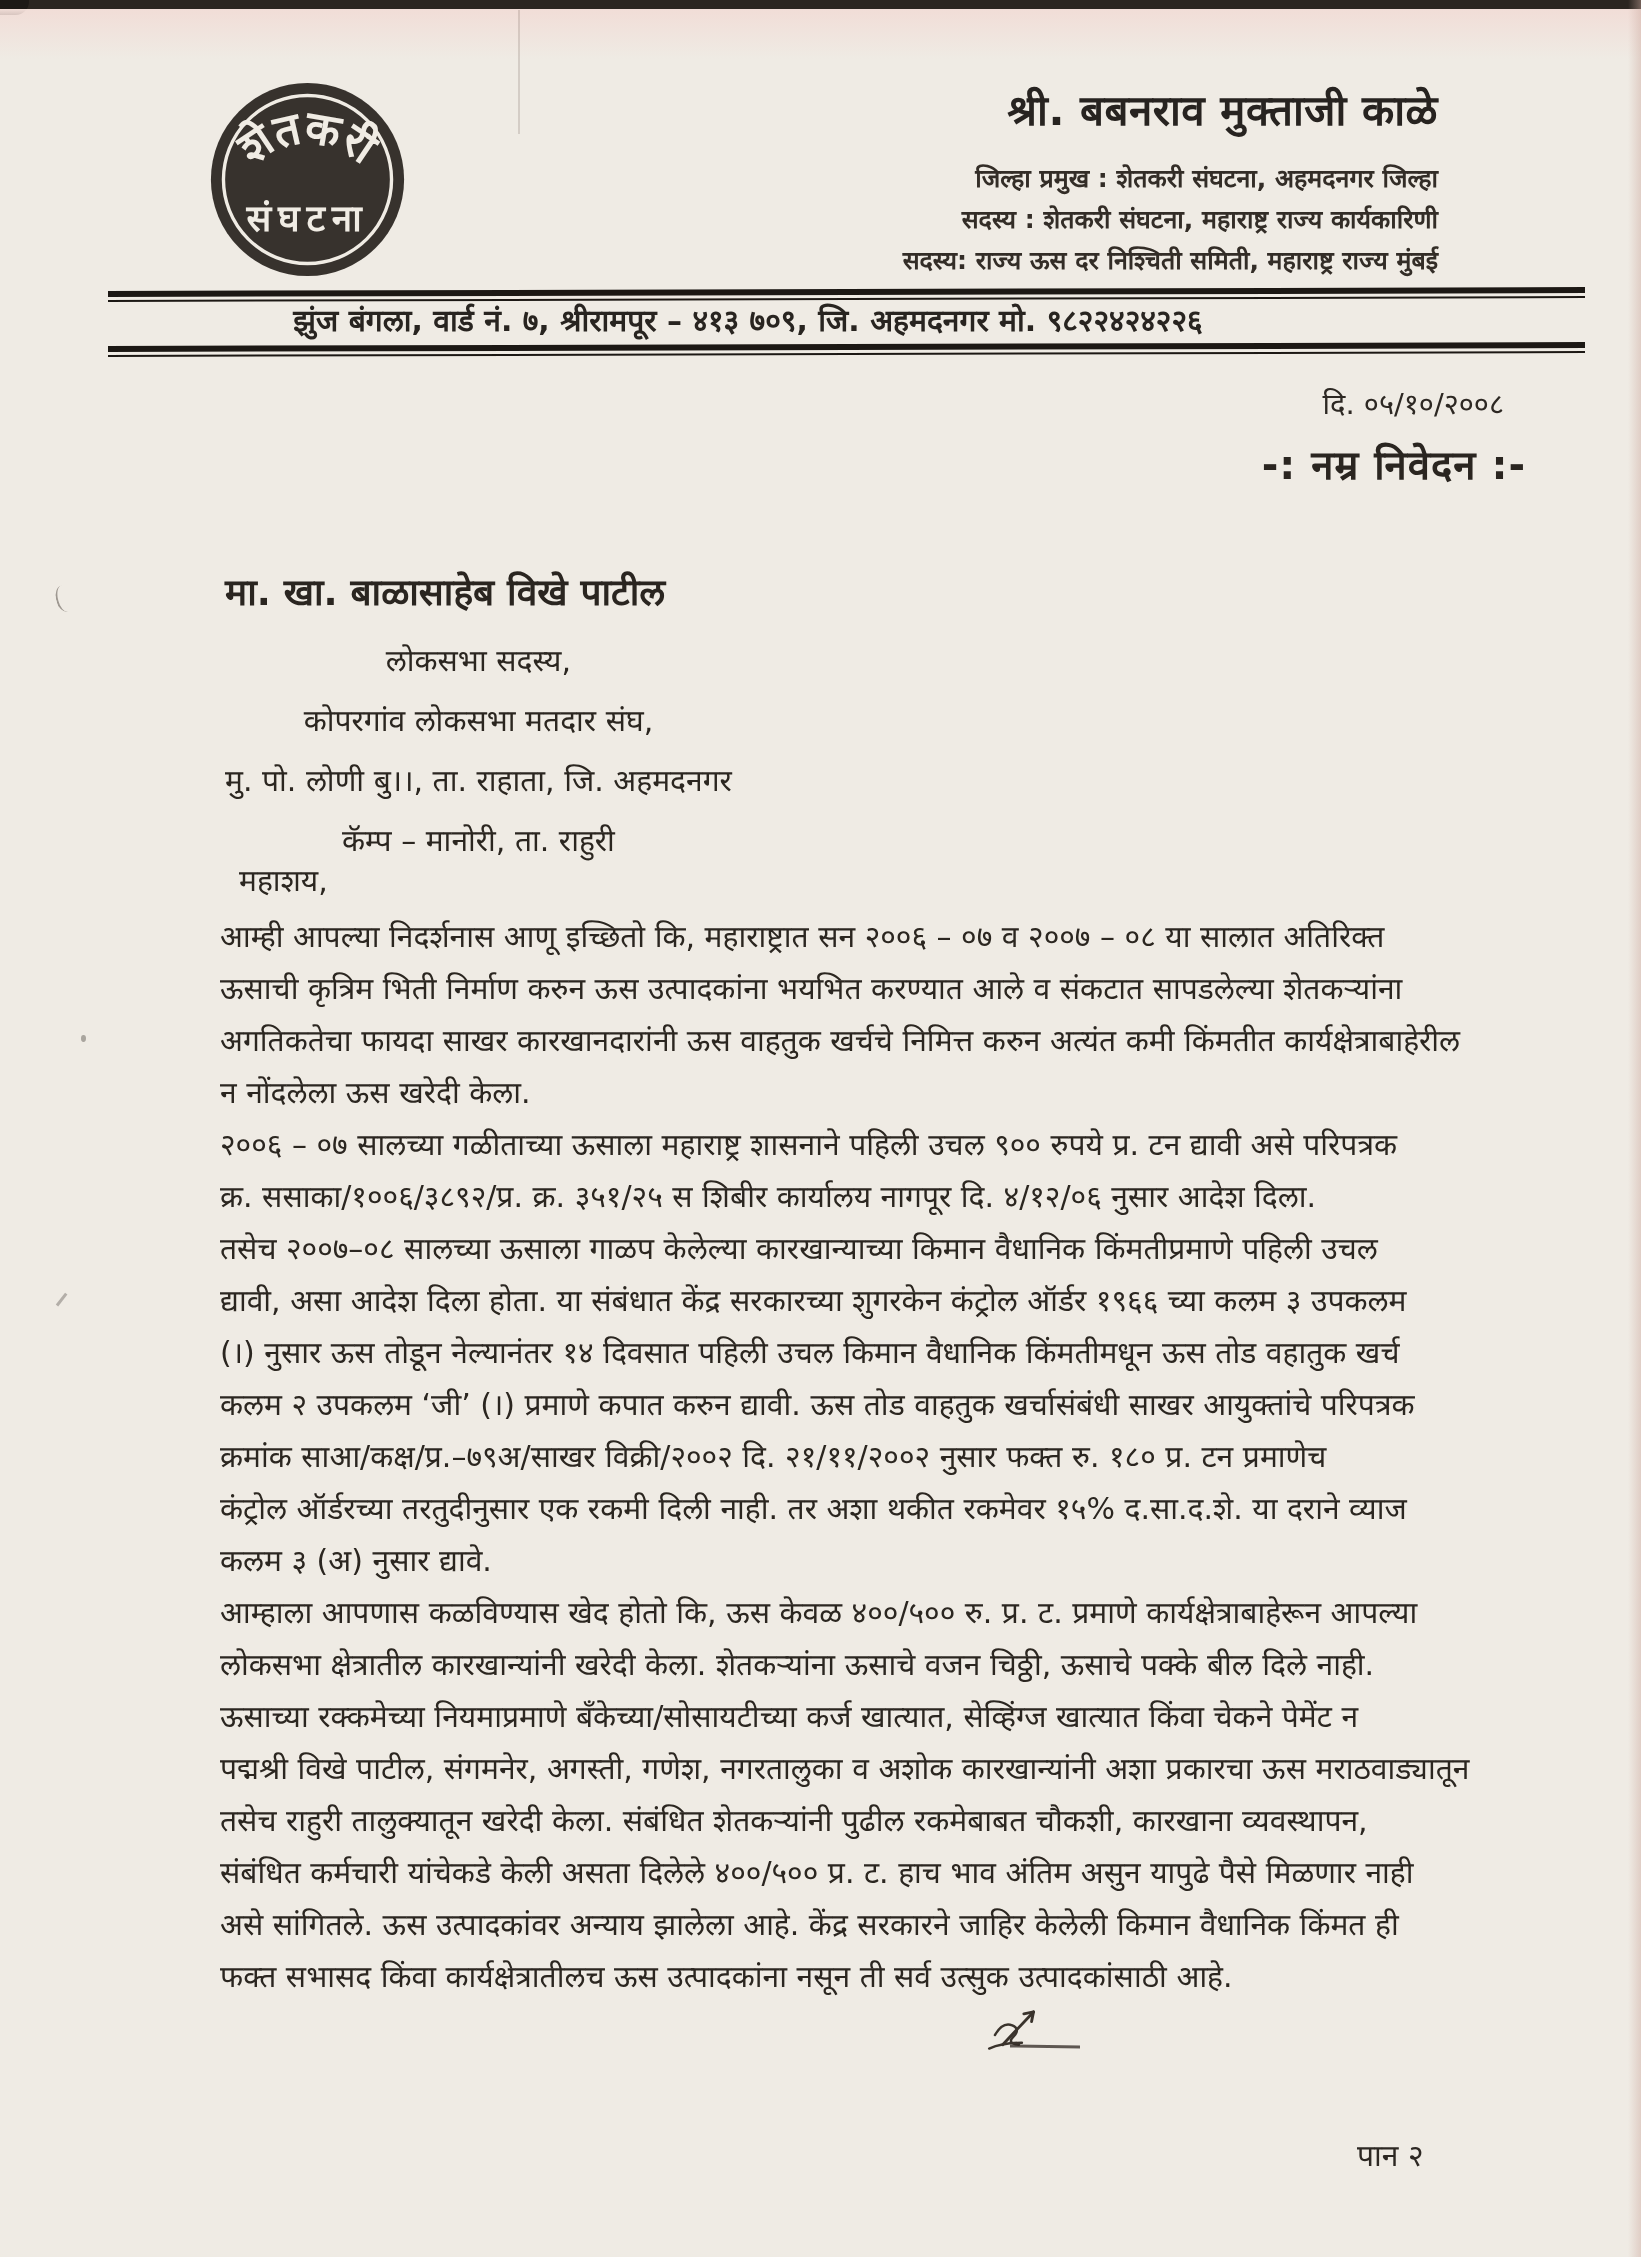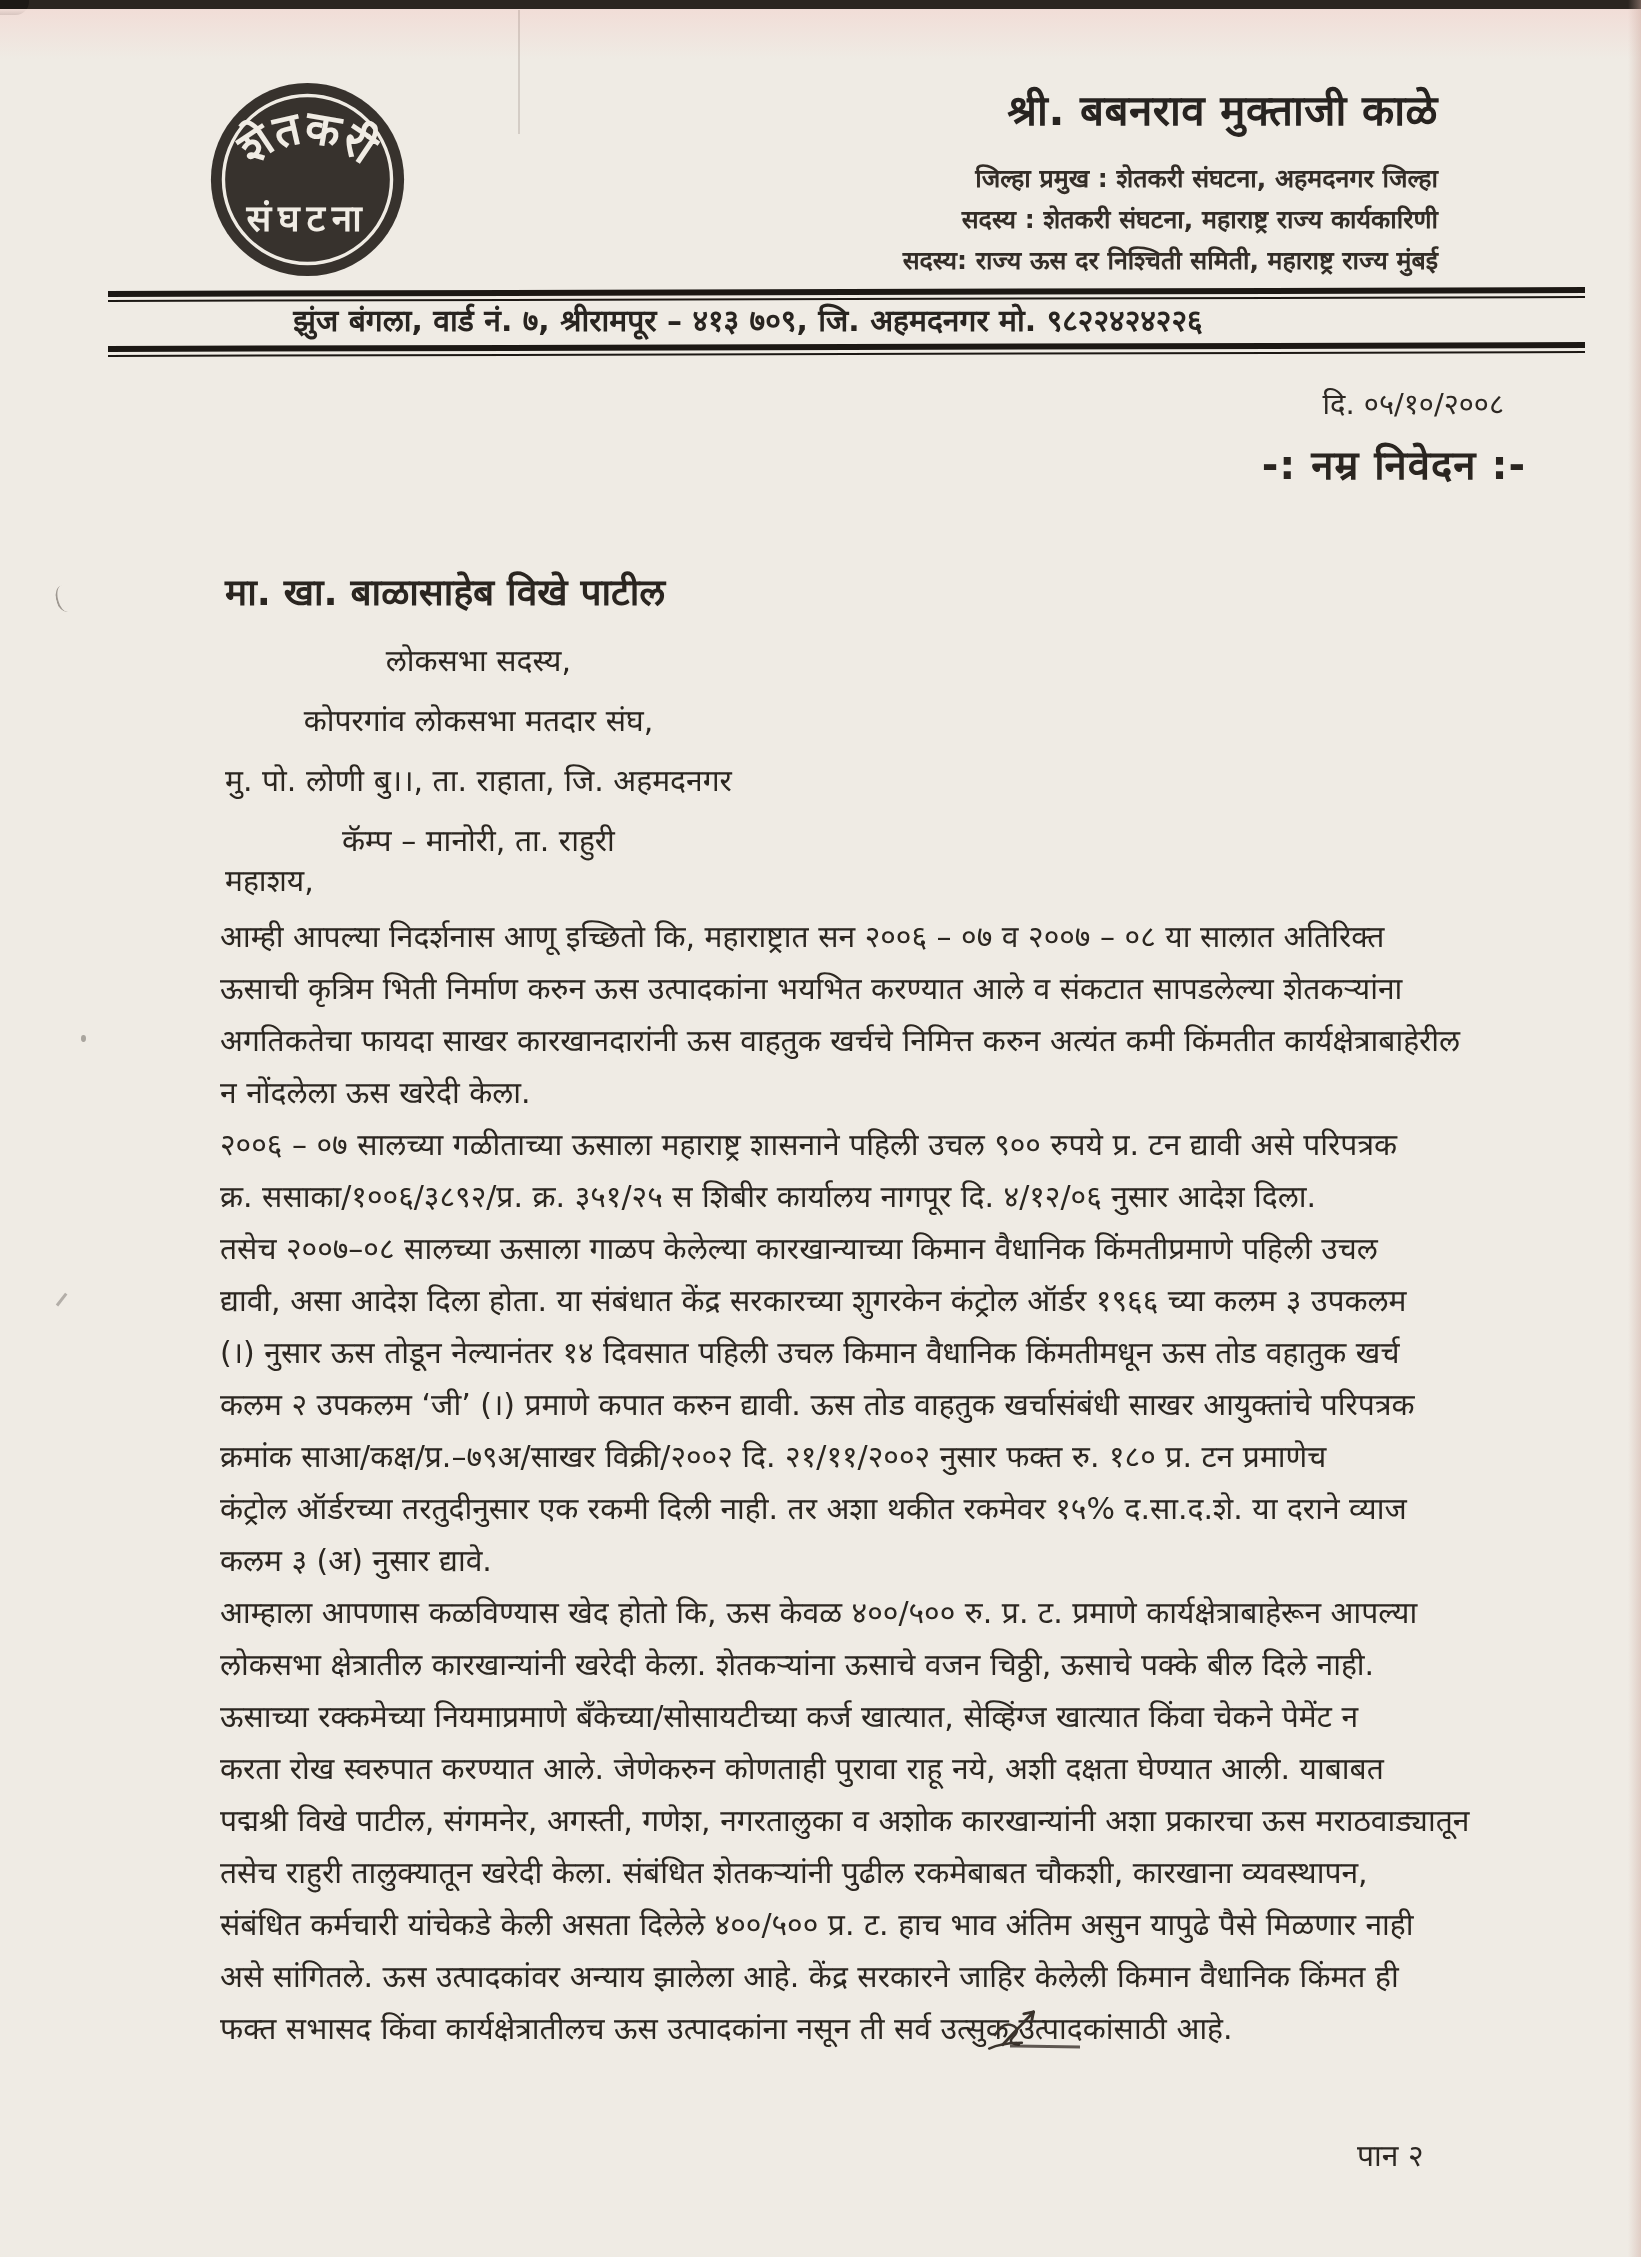--- a/index.html
+++ b/index.html
@@ -35,21 +35,21 @@
     position:absolute;left:108px;top:299px;width:1477px;
     box-sizing:border-box;padding-right:197px;
     text-align:center;font-size:30px;font-weight:bold;color:#282420;
   }
   
   .date{position:absolute;top:383px;right:137px;font-size:29px;color:#2d2823;}
   .subject{position:absolute;top:436px;left:0;width:1526px;text-align:right;font-size:40px;font-weight:bold;color:#2a2520;letter-spacing:1px;}
   .recipient{position:absolute;left:225px;top:565px;}
   .recipient-name{font-size:37px;font-weight:bold;color:#2a2520;margin-bottom:15.4px;}
   .recipient-lines{font-size:30px;line-height:60px;color:#2b2620;text-align:center;}
-  .salutation{position:absolute;left:225px;top:859px;font-size:30px;}
+  .salutation{position:absolute;left:239px;top:859px;font-size:30px;}
   .body{position:absolute;left:220px;top:911px;width:1305px;font-size:30px;color:#2b2620;}
   .body-line{line-height:52px;height:52px;white-space:nowrap;}
   .footer{position:absolute;left:1357px;top:2134px;font-size:30px;color:#2d2823;}
   
   .hw-note{position:absolute;left:966px;top:2006px;width:81px;height:60px;}
   .hw-underline{position:absolute;left:1010px;top:2045px;width:70px;height:2.9px;background:rgba(45,38,32,.75);transform:rotate(.8deg);}
 </style>
 </head>
 <body>
 
@@ -120,21 +120,20 @@
       <div class="body-line">तसेच २००७–०८ सालच्या ऊसाला गाळप केलेल्या कारखान्याच्या किमान वैधानिक किंमतीप्रमाणे पहिली उचल</div>
       <div class="body-line">द्यावी, असा आदेश दिला होता. या संबंधात केंद्र सरकारच्या शुगरकेन कंट्रोल ऑर्डर १९६६ च्या कलम ३ उपकलम</div>
       <div class="body-line">(।) नुसार ऊस तोडून नेल्यानंतर १४ दिवसात पहिली उचल किमान वैधानिक किंमतीमधून ऊस तोड वहातुक खर्च</div>
       <div class="body-line">कलम २ उपकलम ‘जी’ (।) प्रमाणे कपात करुन द्यावी. ऊस तोड वाहतुक खर्चासंबंधी साखर आयुक्तांचे परिपत्रक</div>
       <div class="body-line">क्रमांक साआ/कक्ष/प्र.–७९अ/साखर विक्री/२००२ दि. २१/११/२००२ नुसार फक्त रु. १८० प्र. टन प्रमाणेच</div>
       <div class="body-line">कंट्रोल ऑर्डरच्या तरतुदीनुसार एक रकमी दिली नाही. तर अशा थकीत रकमेवर १५% द.सा.द.शे. या दराने व्याज</div>
       <div class="body-line">कलम ३ (अ) नुसार द्यावे.</div>
       <div class="body-line">आम्हाला आपणास कळविण्यास खेद होतो कि, ऊस केवळ ४००/५०० रु. प्र. ट. प्रमाणे कार्यक्षेत्राबाहेरून आपल्या</div>
       <div class="body-line">लोकसभा क्षेत्रातील कारखान्यांनी खरेदी केला. शेतकऱ्यांना ऊसाचे वजन चिठ्ठी, ऊसाचे पक्के बील दिले नाही.</div>
       <div class="body-line">ऊसाच्या रक्कमेच्या नियमाप्रमाणे बँकेच्या/सोसायटीच्या कर्ज खात्यात, सेव्हिंग्ज खात्यात किंवा चेकने पेमेंट न</div>
-      <div class="body-line">करता रोख स्वरुपात करण्यात आले. जेणेकरुन कोणताही पुरावा राहू नये, अशी दक्षता घेण्यात आली. याबाबत</div>
       <div class="body-line">पद्मश्री विखे पाटील, संगमनेर, अगस्ती, गणेश, नगरतालुका व अशोक कारखान्यांनी अशा प्रकारचा ऊस मराठवाड्यातून</div>
       <div class="body-line">तसेच राहुरी तालुक्यातून खरेदी केला. संबंधित शेतकऱ्यांनी पुढील रकमेबाबत चौकशी, कारखाना व्यवस्थापन,</div>
       <div class="body-line">संबंधित कर्मचारी यांचेकडे केली असता दिलेले ४००/५०० प्र. ट. हाच भाव अंतिम असुन यापुढे पैसे मिळणार नाही</div>
       <div class="body-line">असे सांगितले. ऊस उत्पादकांवर अन्याय झालेला आहे. केंद्र सरकारने जाहिर केलेली किमान वैधानिक किंमत ही</div>
       <div class="body-line">फक्त सभासद किंवा कार्यक्षेत्रातीलच ऊस उत्पादकांना नसून ती सर्व उत्सुक उत्पादकांसाठी आहे.</div>
     </div>
 
   <div class="hw-note">
     <svg viewBox="0 0 84 62" width="81" height="60">
       <path d="M70 6 L38 40" stroke="#3a332c" stroke-width="3" fill="none" stroke-linecap="round"></path>

